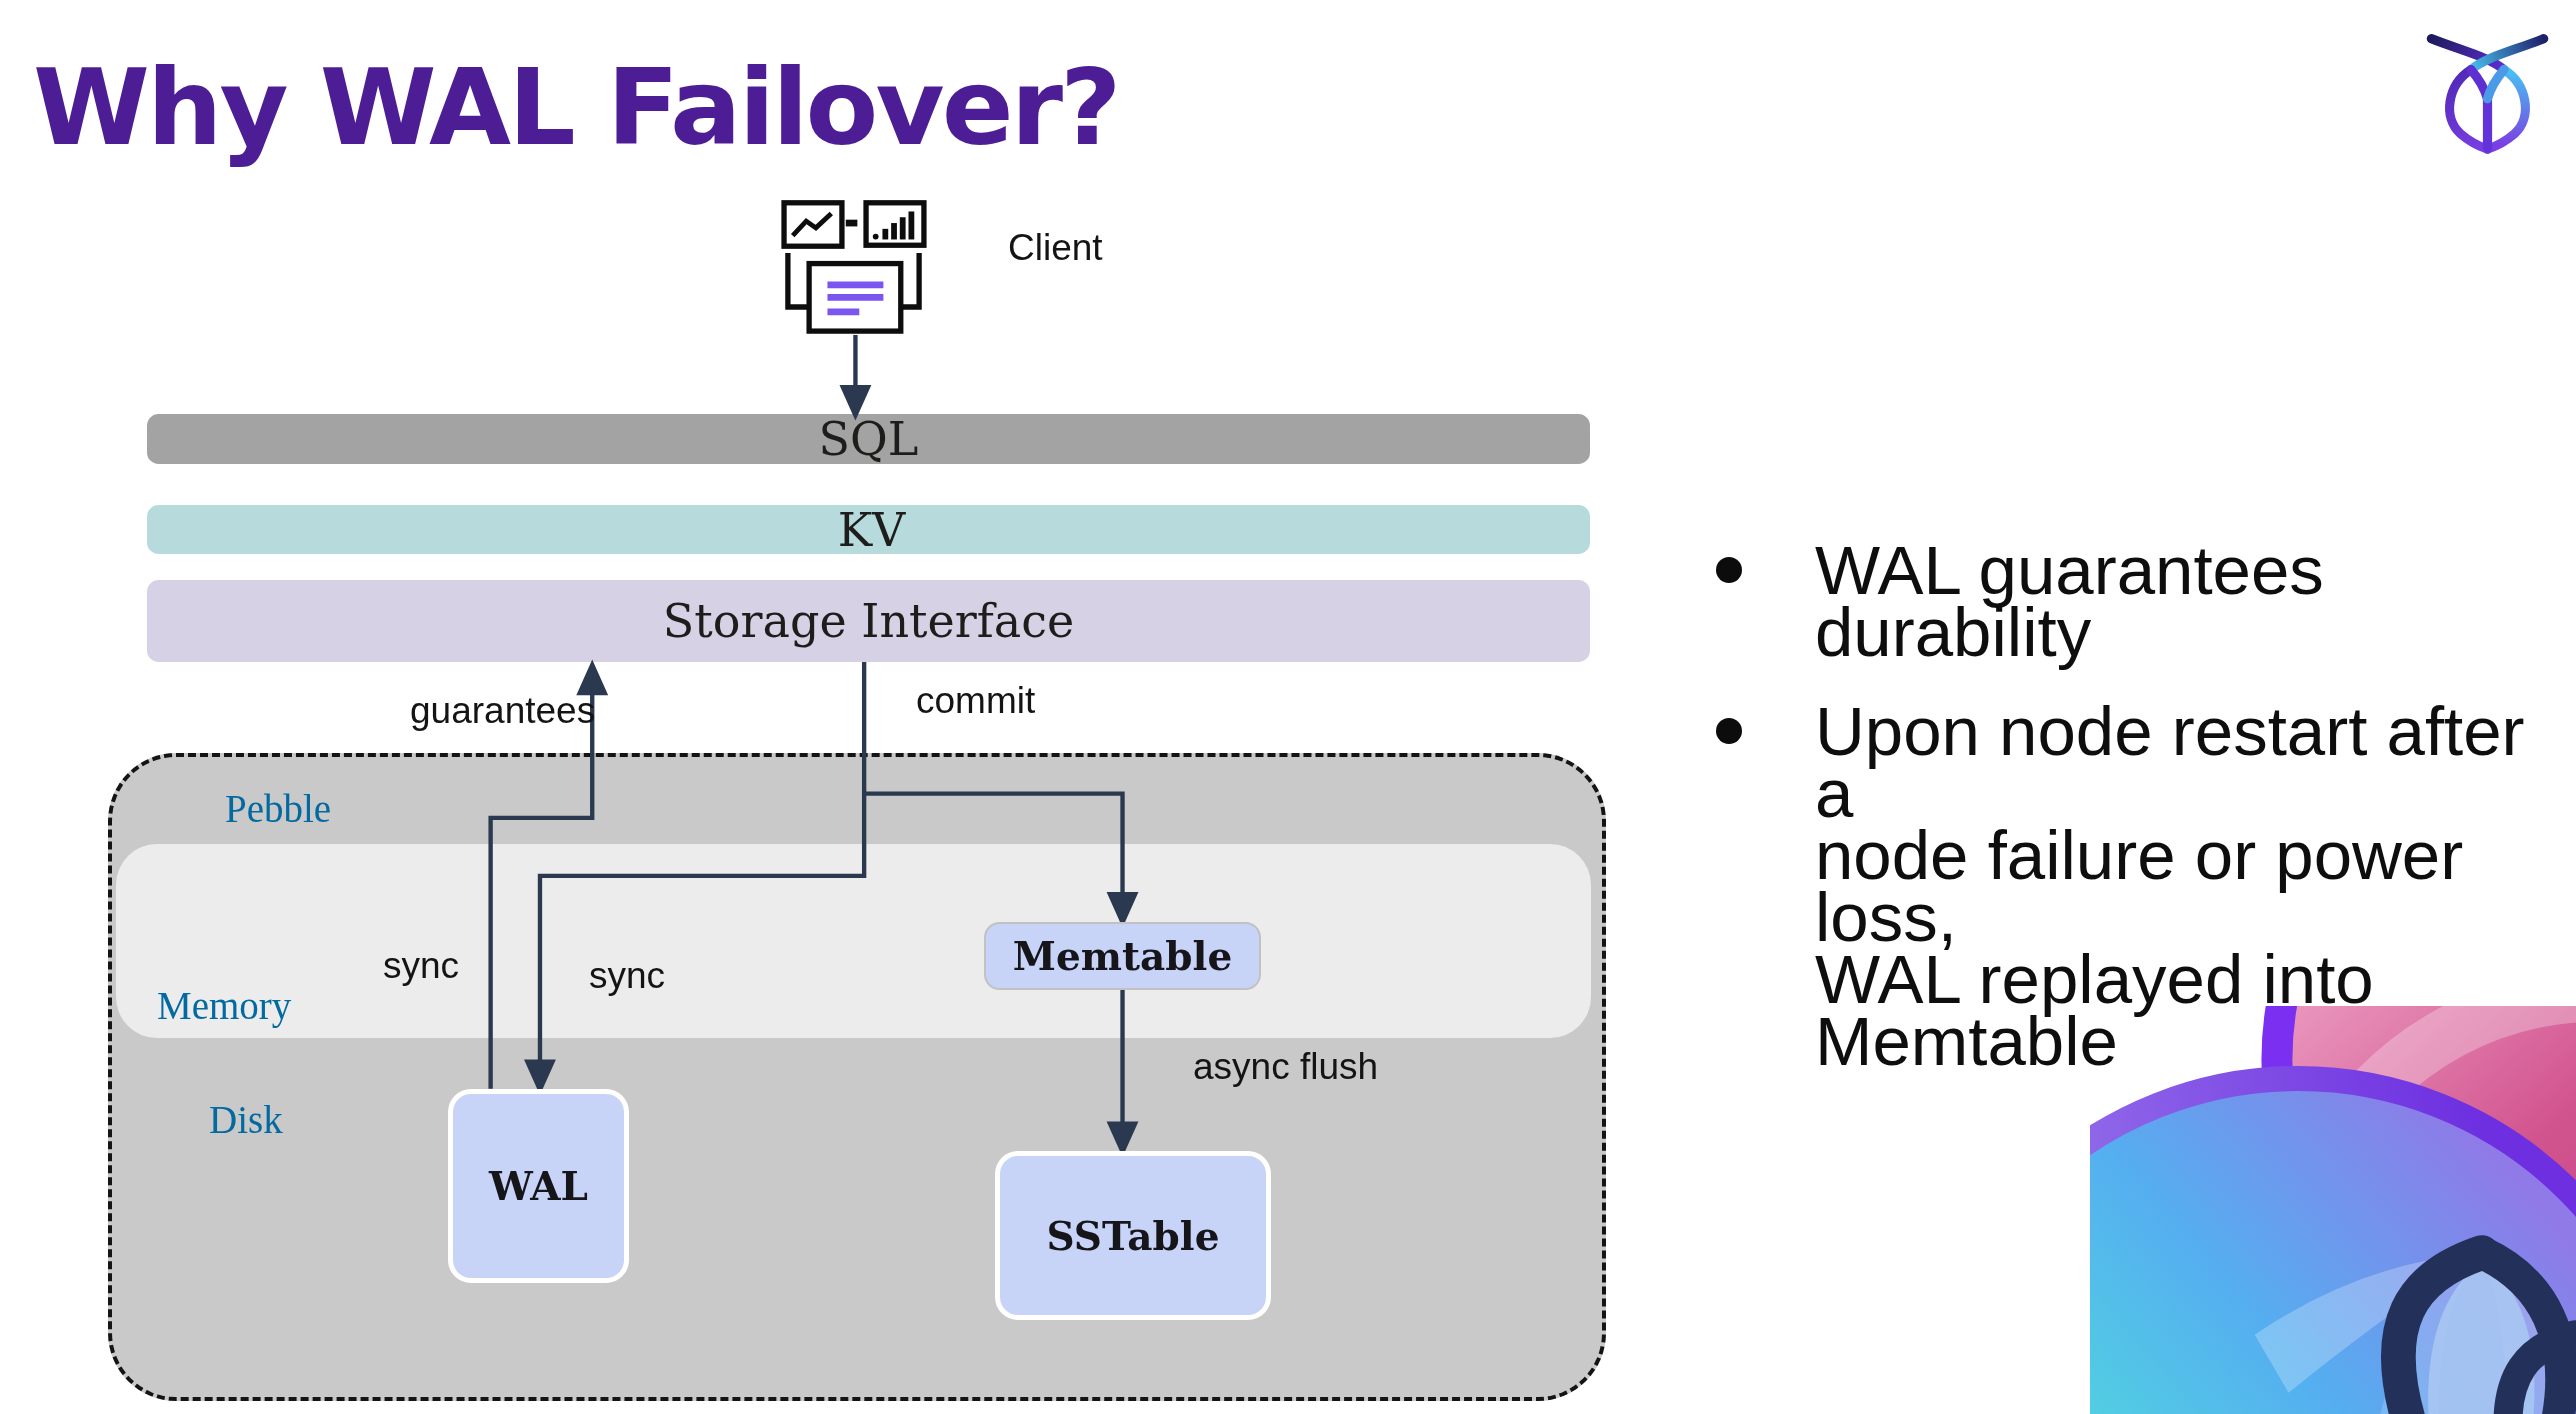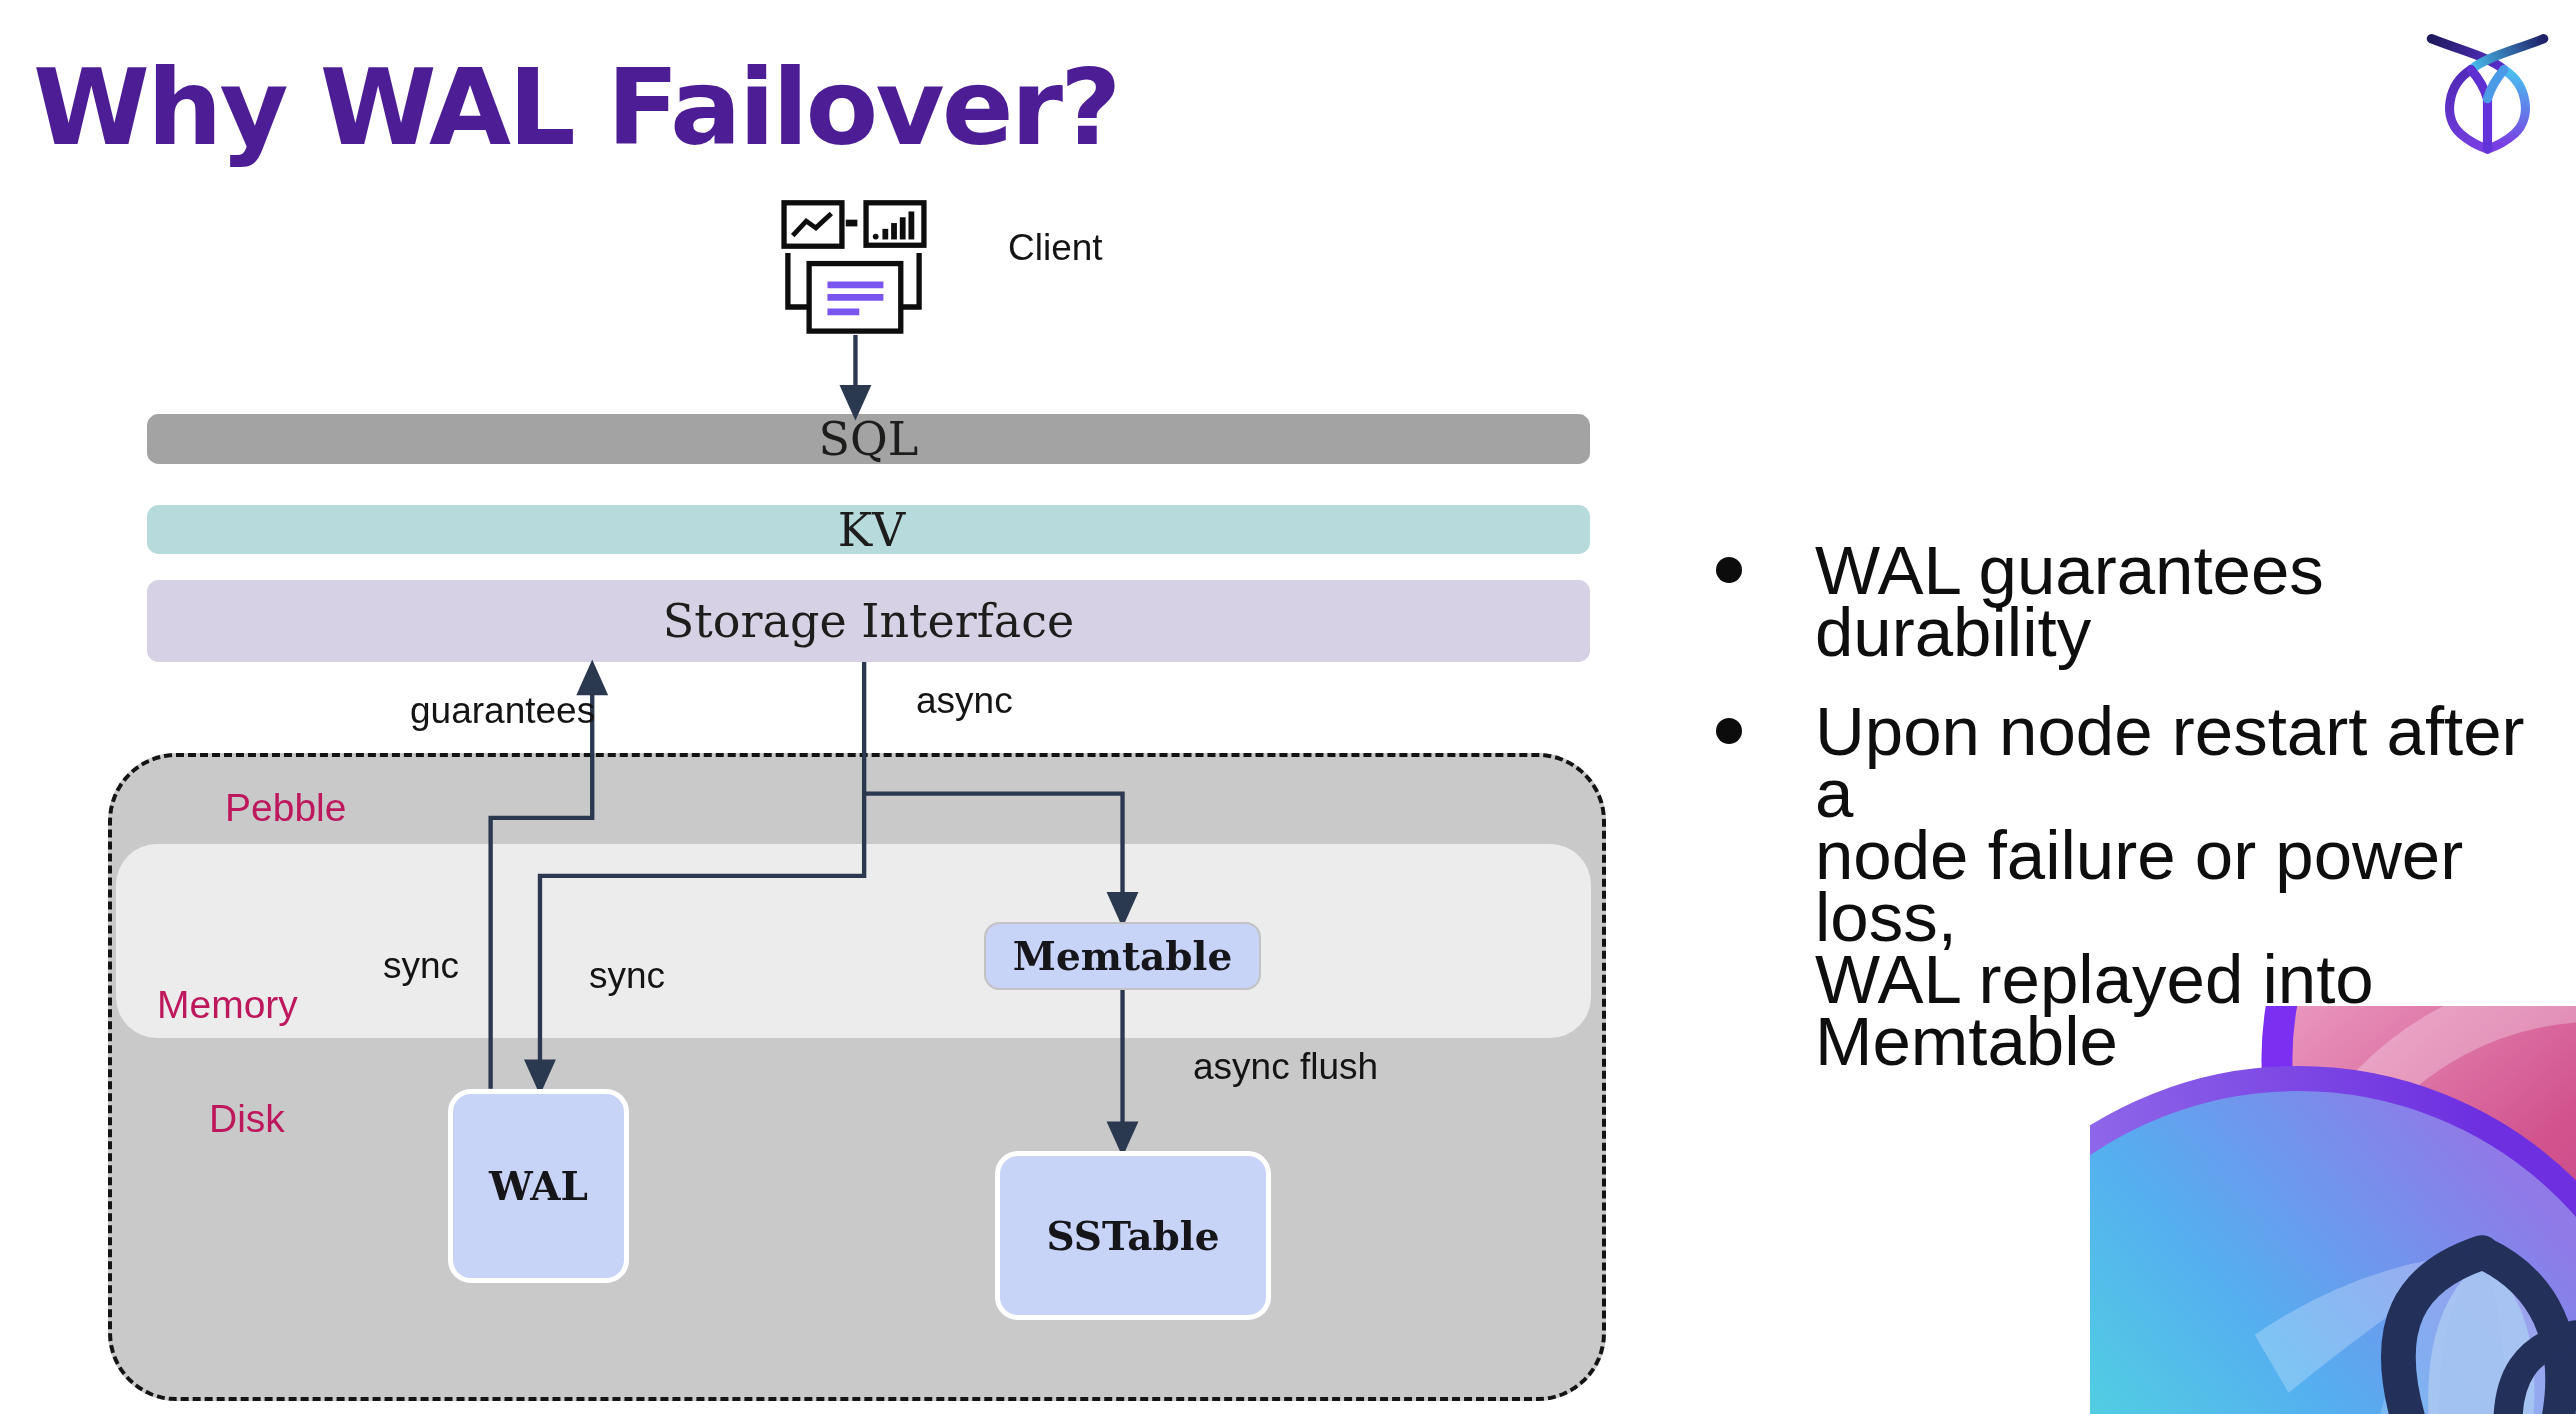--- a/index.html
+++ b/index.html
@@ -13,21 +13,21 @@
   .layer-bar{left:147px;width:1443px;border-radius:11.6px;display:flex;align-items:center;justify-content:center;
              font-family:"DejaVu Serif",serif;font-size:46px;color:#1d1d1b;box-sizing:border-box;}
   .bar-sql{top:414px;height:50px;background:#a3a3a3;}
   .bar-kv{top:505px;height:49px;background:#B7DADD;padding-left:6px;}
   .bar-storage{top:580px;height:82px;background:#D6D1E4;}
 
   .pebble-box{left:108px;top:753px;width:1498px;height:648px;background:#C9C9C9;
               border:4.4px dashed #141414;border-radius:68px;box-sizing:border-box;}
   .memory-band{left:116px;top:844px;width:1475px;height:194px;background:#ECECEC;border-radius:41px;}
 
-  .region-label{font-family:Liberation Sans, sans-serif;font-size:39px;color:#be185d;white-space:nowrap;}
+  .region-label{font-family:Liberation Serif, serif;font-size:39px;color:#0369a1;white-space:nowrap;}
   .lbl-pebble{left:225px;top:786px;}
   .lbl-memory{left:157px;top:983px;}
   .lbl-disk{left:209px;top:1097px;}
 
   .edge-label{font-size:37px;line-height:46px;color:#141414;white-space:nowrap;}
   .lbl-committed{left:410px;top:688px;}
   .lbl-commit{left:916px;top:678px;}
   .lbl-sync1{left:383px;top:943px;}
   .lbl-sync2{left:589px;top:953px;}
   .lbl-async{left:1193px;top:1044px;}
@@ -135,21 +135,21 @@
       <path d="M893,684 L893,905 L558,905 L558,1097" fill="none"></path>
       <polygon points="558,1126 545,1097 571,1097"></polygon>
       <path d="M893,820 L1160,820 L1160,924" fill="none"></path>
       <polygon points="1160,953 1147,924 1173,924"></polygon>
       <path d="M1160,1023 L1160,1161" fill="none"></path>
       <polygon points="1160,1190 1147,1161 1173,1161"></polygon>
     </g>
   </svg>
 
   <div class="abs edge-label lbl-committed">guarantees</div>
-  <div class="abs edge-label lbl-commit">async</div>
+  <div class="abs edge-label lbl-commit">commit</div>
   <div class="abs edge-label lbl-sync1">sync</div>
   <div class="abs edge-label lbl-sync2">sync</div>
   <div class="abs edge-label lbl-async">async flush</div>
 
   <div class="abs node node-wal">
     <span>WAL</span>
   </div>
   <div class="abs node node-memtable">
     <span>Memtable</span>
   </div>

